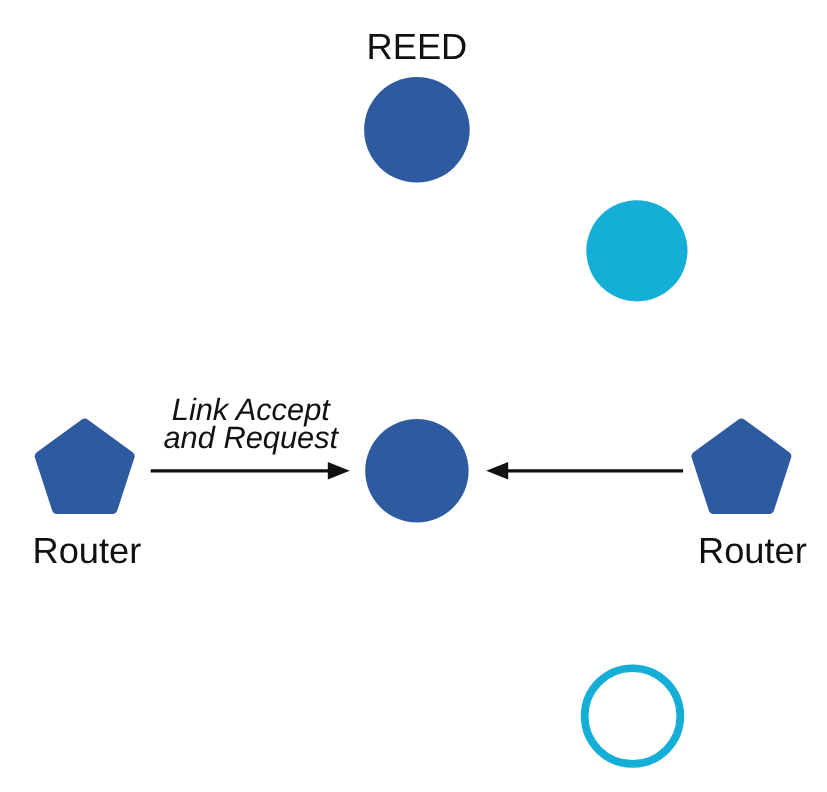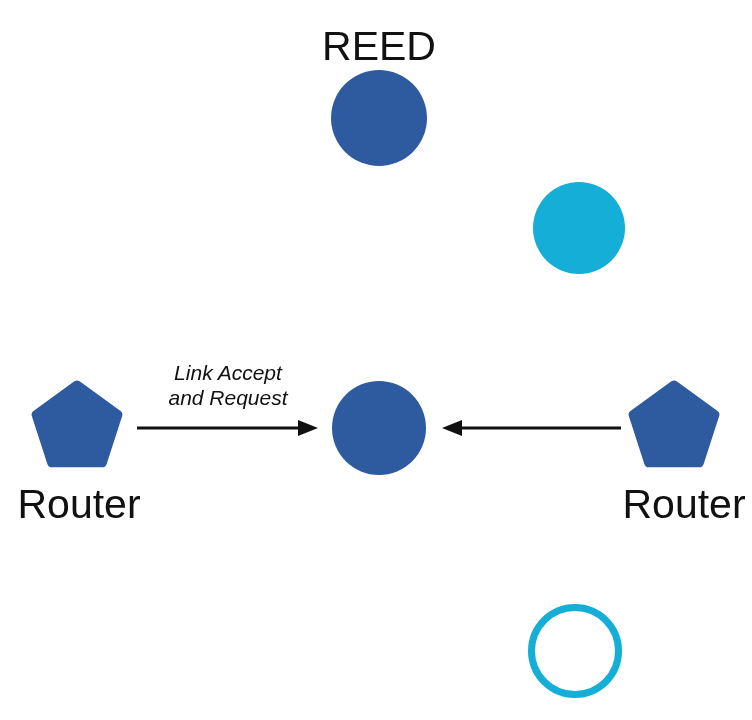--- a/index.html
+++ b/index.html
@@ -10,21 +10,21 @@
   .canvas {
     position: relative;
     width: 752px;
     height: 720px;
     background: #ffffff;
     font-family: "Liberation Sans", sans-serif;
     overflow: hidden;
   }
   .node-label {
     position: absolute;
-    font-size: 41px;
+    font-size: 33px;
     line-height: 1;
     color: var(--text, #111);
     white-space: nowrap;
   }
   .centered {
     transform: translateX(-50%);
   }
   .node-circle {
     position: absolute;
     border-radius: 50%;
@@ -54,21 +54,21 @@
   .arrow-line {
     stroke: var(--line, #111);
     stroke-width: 3;
   }
   .arrow-head {
     fill: var(--line, #111);
   }
   .edge-label {
     position: absolute;
     transform: translateX(-50%);
-    font-size: 21px;
+    font-size: 28px;
     line-height: 25px;
     font-style: italic;
     color: var(--text, #111);
     text-align: center;
     white-space: nowrap;
   }
 </style>
 </head>
 <body>
 

